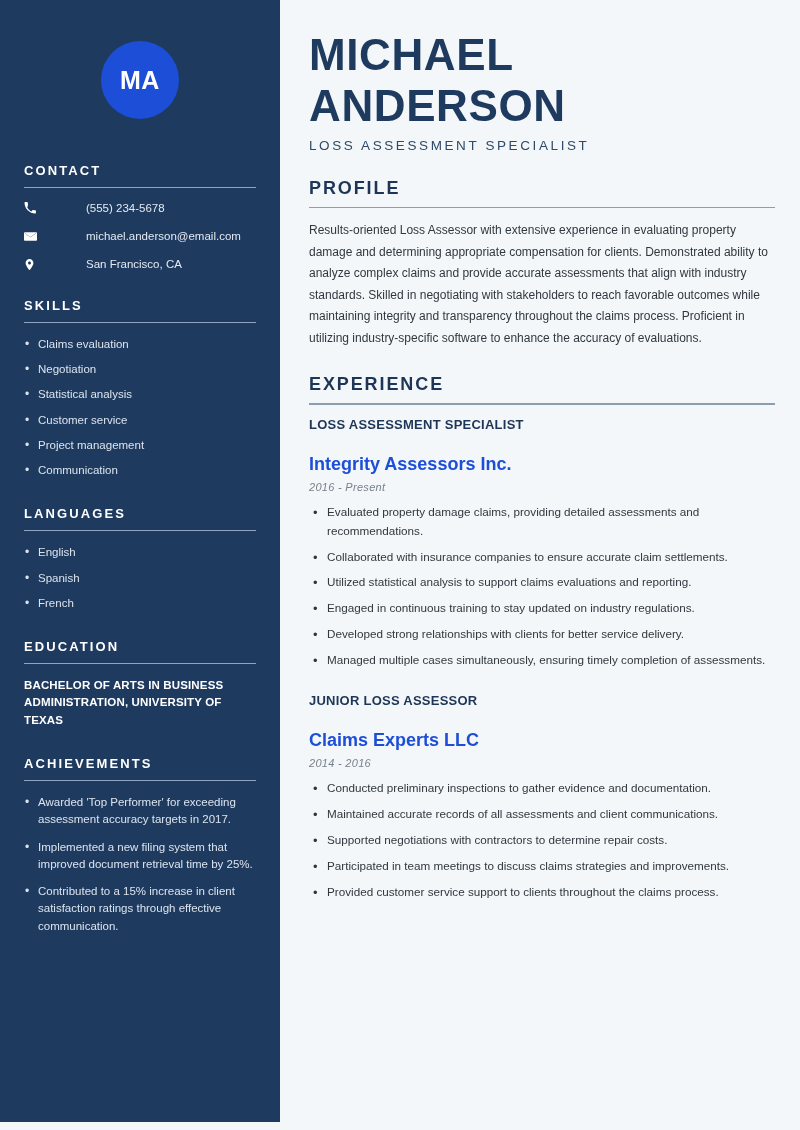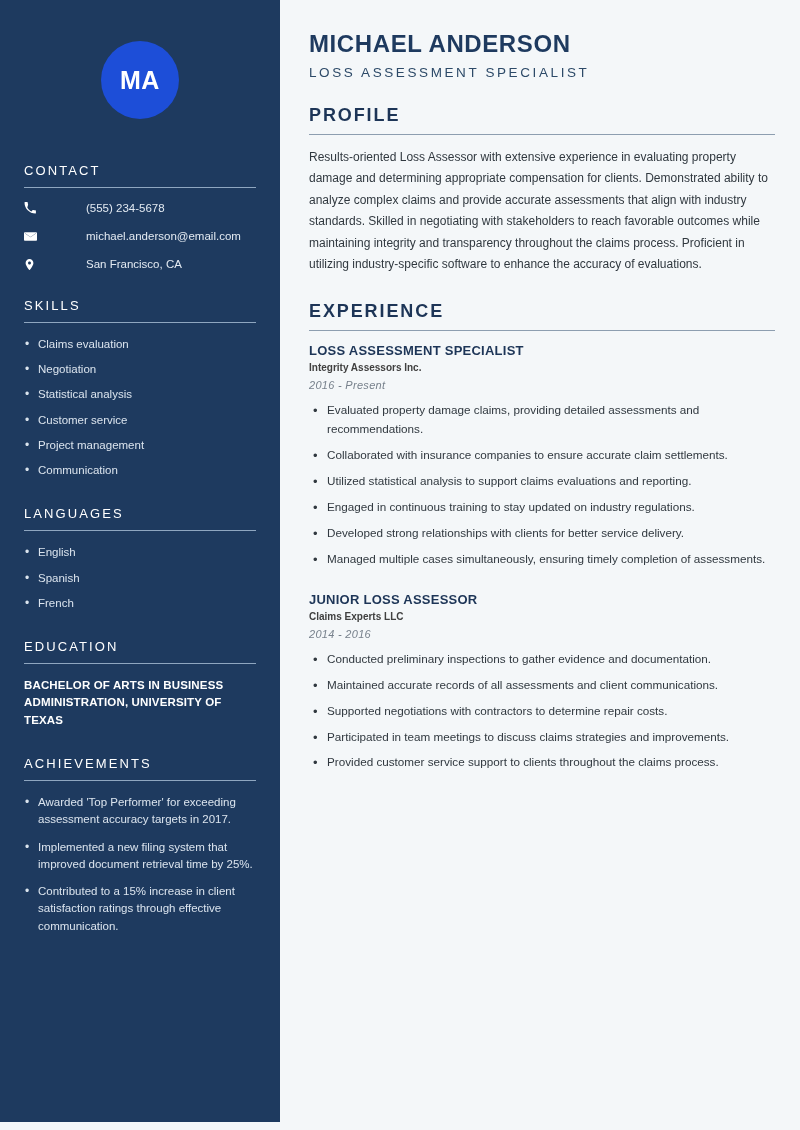--- a/index.html
+++ b/index.html
@@ -53,21 +53,21 @@
     font-weight: bold;
     letter-spacing: 0.5px;
   }
 
   .side-section { margin-top: 26px; }
   .side-section.first { margin-top: 44px; }
 
   .side-heading {
     color: #ffffff;
     font-size: 13px;
-    font-weight: normal;
+    font-weight: bold;
     letter-spacing: 2.1px;
     padding-bottom: 9px;
   }
 
   .side-rule {
     height: 1px;
     background: #8fa6c0;
     margin-bottom: 13px;
   }
 
@@ -130,21 +130,21 @@
     position: absolute;
     left: 280px;
     top: 0;
     width: 520px;
     height: 1130px;
     padding: 30px 25px 0 29px;
   }
 
   .name {
     color: #1e3a5f;
-    font-size: 24px;
+    font-size: 44px;
     font-weight: bold;
     letter-spacing: 0.6px;
     line-height: 1.15;
   }
 
   .job-subtitle {
     color: #2d4a68;
     font-size: 13.5px;
     letter-spacing: 2.6px;
     margin-top: 7px;
@@ -176,24 +176,24 @@
   .exp-entry + .exp-entry { margin-top: 23px; }
 
   .exp-title {
     color: #1d3557;
     font-size: 13px;
     font-weight: bold;
     letter-spacing: 0.25px;
   }
 
   .exp-company {
-    color: #404040;
-    font-size: 10px;
-    font-weight: bold;
-    margin-top: 4px;
+    color: #1d4ed8;
+    font-size: 18px;
+    font-weight: bold;
+    margin-top: 22px;
   }
 
   .exp-dates {
     color: #77818c;
     font-size: 11px;
     font-style: italic;
     margin-top: 6px;
     letter-spacing: 0.3px;
   }
 

